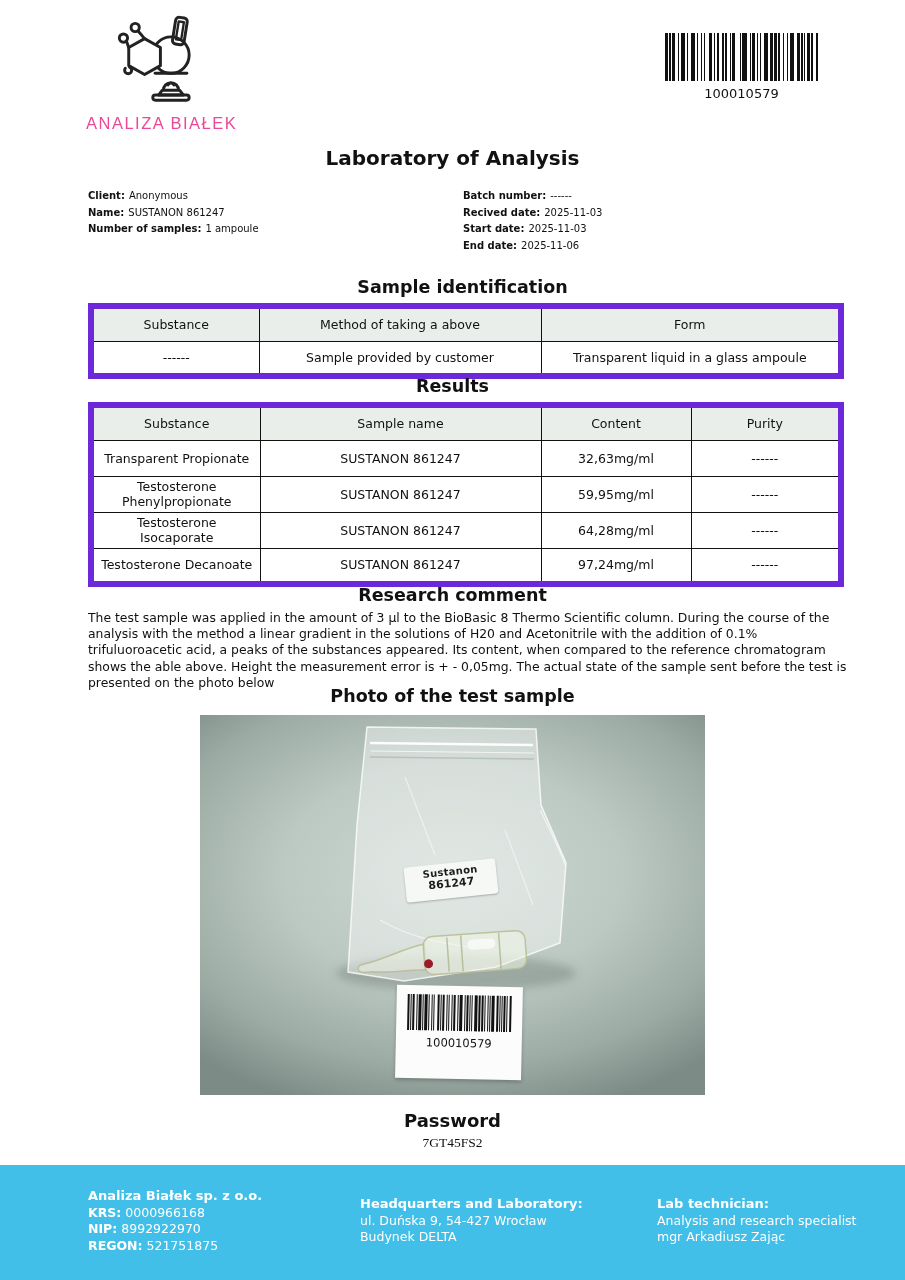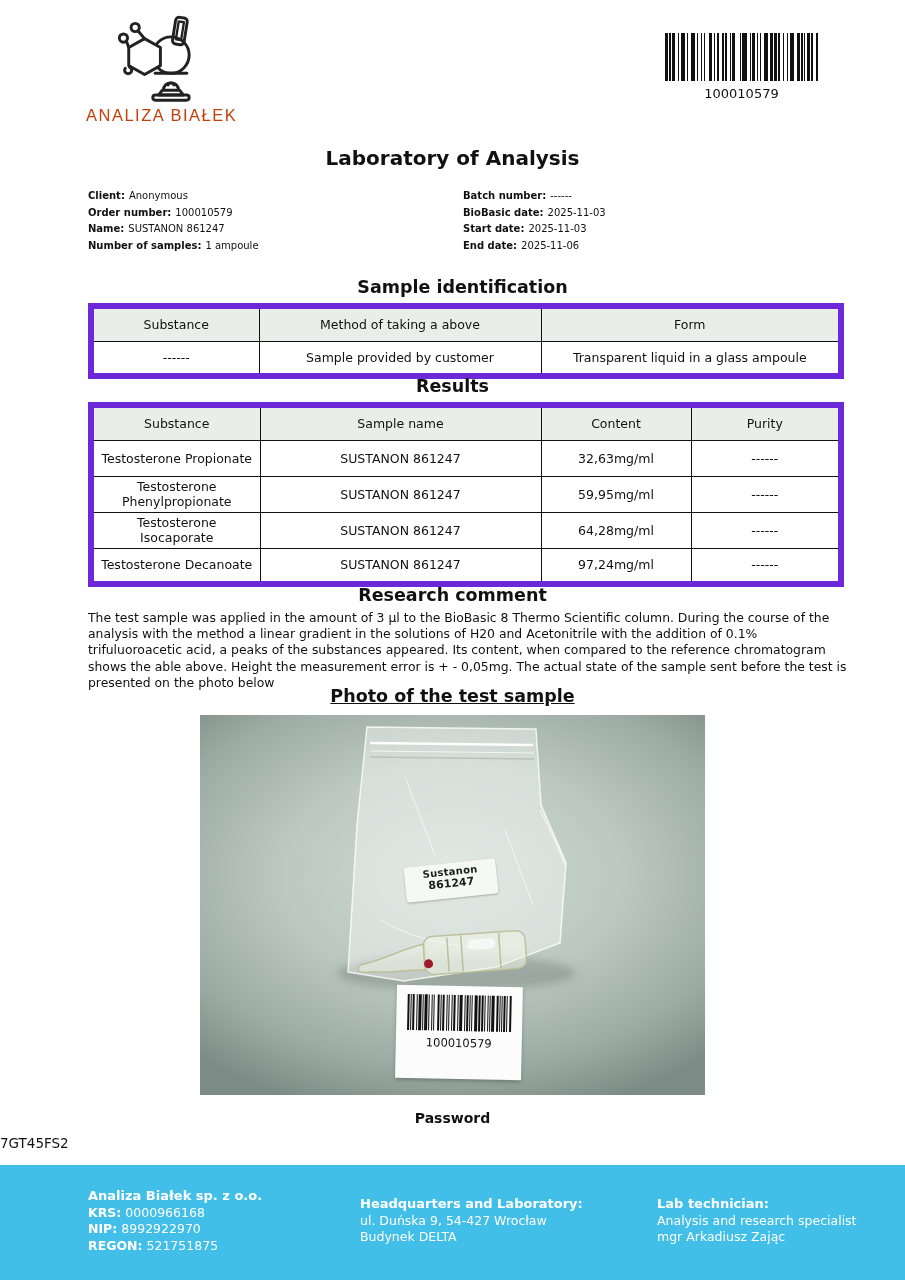--- a/index.html
+++ b/index.html
@@ -3,21 +3,21 @@
 <meta charset="utf-8">
 <style>
   * { margin:0; padding:0; box-sizing:border-box; }
   html,body { background:#fff; }
   body { font-family:"DejaVu Sans", sans-serif; color:#111; }
   .page { position:relative; width:905px; height:1280px; background:#fff; overflow:hidden; margin:0 auto; }
 
   
   .brand { position:absolute; left:86px; top:14px; width:150px; text-align:center; }
   .brand svg { display:block; margin:0 auto; }
-  .brand-name { margin-top:4px; font-family:"Liberation Sans", sans-serif; font-size:16.5px; letter-spacing:1.5px; color:#c2410c; white-space:nowrap; }
+  .brand-name { margin-top:12px; font-family:"Liberation Sans", sans-serif; font-size:16.5px; letter-spacing:1.5px; color:#ec4899; white-space:nowrap; }
 
   .top-barcode { position:absolute; left:665px; top:33px; width:153px; text-align:center; }
   .top-barcode .bars { height:48px; }
   .top-barcode .num { margin-top:5px; font-size:13px; color:#111; }
 
   .doc-title { position:absolute; left:0; top:146px; width:100%; text-align:center; font-size:20px; font-weight:bold; }
 
   
   .info { position:absolute; left:88px; top:188px; width:752px; display:flex; }
   .info-col { width:375px; }
@@ -46,22 +46,22 @@
   .bag-label { position:absolute; left:205px; top:148px; width:92px; height:35px; background:#f5f8f4; border-radius:3px;
                transform:rotate(-6deg); box-shadow:0 1px 2px rgba(60,70,65,.35); text-align:center; padding-top:3px; }
   .bag-label .l1 { font-size:10px; font-weight:bold; color:#1c1c1c; letter-spacing:.3px; }
   .bag-label .l2 { font-size:11px; font-weight:bold; color:#1c1c1c; }
   .photo-card { position:absolute; left:196px; top:271px; width:126px; height:93px; background:#fbfcfb;
                 transform:rotate(1.2deg); box-shadow:0 2px 4px rgba(60,70,65,.4); }
   .photo-card .bars { height:36px; margin:9px 11px 5px 11px; }
   .photo-card .num { text-align:center; font-size:11.5px; color:#111; }
 
   
-  .password-label { position:absolute; left:0; top:1110px; width:100%; text-align:center; font-size:14px; font-weight:bold; }
-  .password-value { position:absolute; left:0; top:1135px; width:100%; font-size:13.5px; }
+  .password-label { position:absolute; left:0; top:1110px; width:100%; text-align:center; font-size:18px; font-weight:bold; }
+  .password-value { position:absolute; left:0; top:1135px; width:100%; text-align:center; font-size:13.5px;font-family:Liberation Serif, serif; }
 
   
   .footer { position:absolute; left:0; top:1165px; width:905px; height:115px; color:#fff; }
   .f-col { position:absolute; font-size:12.5px; line-height:16.5px; }
   .f-col .title { font-weight:bold; font-size:13px; }
   .f-col .b { font-weight:bold; margin-right:4px; }
   .f-col1 { left:88px; top:23px; }
   .f-col2 { left:360px; top:31px; }
   .f-col3 { left:657px; top:31px; }
 </style>
@@ -169,27 +169,26 @@
         <div style="flex: 2 1 0%; background: rgb(17, 17, 17);"></div>
       </div>
     <div class="num">100010579</div>
   </div>
 
   <div class="doc-title">Laboratory of Analysis</div>
 
   <div class="info">
     <div class="info-col">
       <div class="info-line"><span class="b">Client:</span><span>Anonymous</span></div>
-      <div class="info-line"><span class="b">Order number:</span><span>100010579</span></div>
       <div class="info-line"><span class="b">Name:</span><span>SUSTANON 861247</span></div>
       <div class="info-line"><span class="b">Number of samples:</span><span>1 ampoule</span></div>
     </div>
     <div class="info-col right">
       <div class="info-line"><span class="b">Batch number:</span><span>------</span></div>
-      <div class="info-line"><span class="b">BioBasic date:</span><span>2025-11-03</span></div>
+      <div class="info-line"><span class="b">Recived date:</span><span>2025-11-03</span></div>
       <div class="info-line"><span class="b">Start date:</span><span>2025-11-03</span></div>
       <div class="info-line"><span class="b">End date:</span><span>2025-11-06</span></div>
     </div>
   </div>
 
   <div class="section-heading" style="top:277px;padding-left:20px;">Sample identification</div>
   <table class="grid" id="sample-table">
     <colgroup>
         <col style="width:168px">
         <col style="width:282px">
@@ -222,21 +221,21 @@
     <thead>
       <tr>
         <th>Substance</th>
         <th>Sample name</th>
         <th>Content</th>
         <th>Purity</th>
       </tr>
     </thead>
     <tbody>
       <tr>
-        <td>Testosterone Propionate</td>
+        <td>Transparent Propionate</td>
         <td>SUSTANON 861247</td>
         <td>32,63mg/ml</td>
         <td>------</td>
       </tr>
       <tr>
         <td style="padding:2px 18px;">Testosterone Phenylpropionate</td>
         <td>SUSTANON 861247</td>
         <td>59,95mg/ml</td>
         <td>------</td>
       </tr>
@@ -251,21 +250,21 @@
         <td>SUSTANON 861247</td>
         <td>97,24mg/ml</td>
         <td>------</td>
       </tr>
     </tbody>
   </table>
 
   <div class="section-heading" style="top:585px;">Research comment</div>
   <div class="comment-text">The test sample was applied in the amount of 3 μl to the BioBasic 8 Thermo Scientific column. During the course of the analysis with the method a linear gradient in the solutions of H20 and Acetonitrile with the addition of 0.1% trifuluoroacetic acid, a peaks of the substances appeared. Its content, when compared to the reference chromatogram shows the able above. Height the measurement error is + - 0,05mg. The actual state of the sample sent before the test is presented on the photo below</div>
 
-  <div class="section-heading" style="top:686px;text-decoration:underline;">Photo of the test sample</div>
+  <div class="section-heading" style="top:686px;">Photo of the test sample</div>
   <div class="photo">
     <svg class="scene" width="505" height="380" viewBox="0 0 505 380">
       <defs>
         <filter id="soft" x="-30%" y="-30%" width="160%" height="160%">
             <feGaussianBlur stdDeviation="5"></feGaussianBlur>
           </filter>
       </defs>
       <ellipse cx="256" cy="258" rx="120" ry="18" fill="rgba(80,92,87,0.30)" filter="url(#soft)"></ellipse>
       <polygon points="167,12 336,14 341,90 366,148 360,228 296,252 204,266 148,257 157,110" fill="rgba(255,255,255,0.40)" stroke="rgba(255,255,255,0.78)" stroke-width="1.5"></polygon>
       <path d="M 170 28 L 333 30" stroke="rgba(255,255,255,0.95)" stroke-width="2.5" fill="none"></path>

